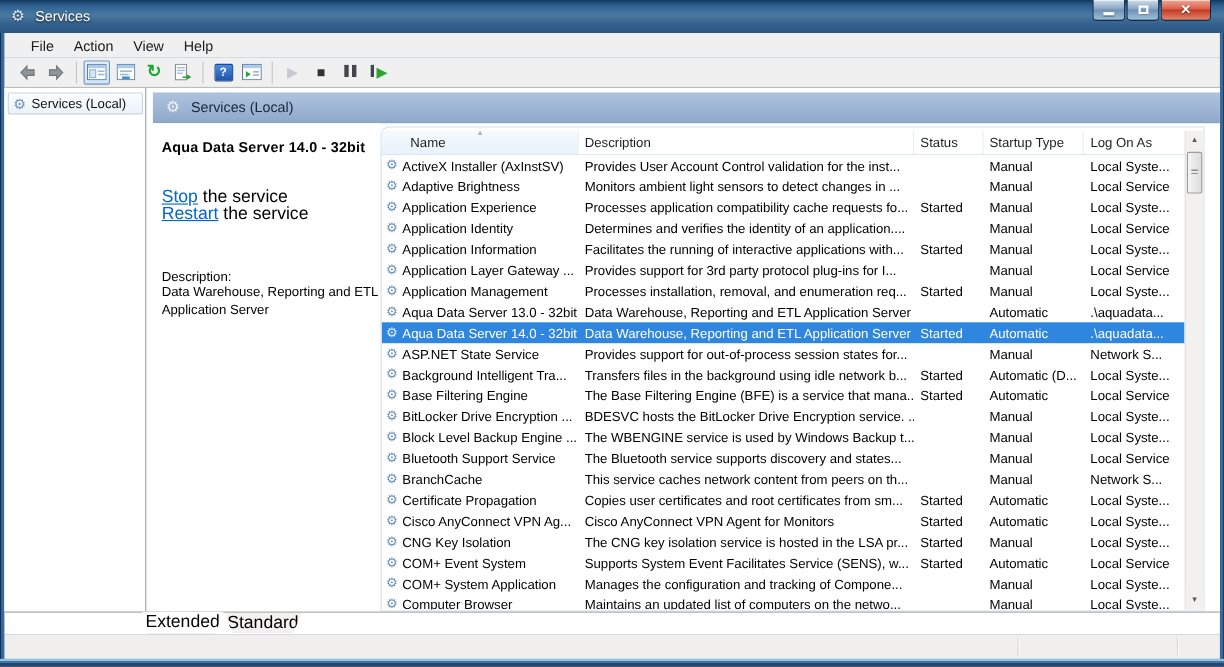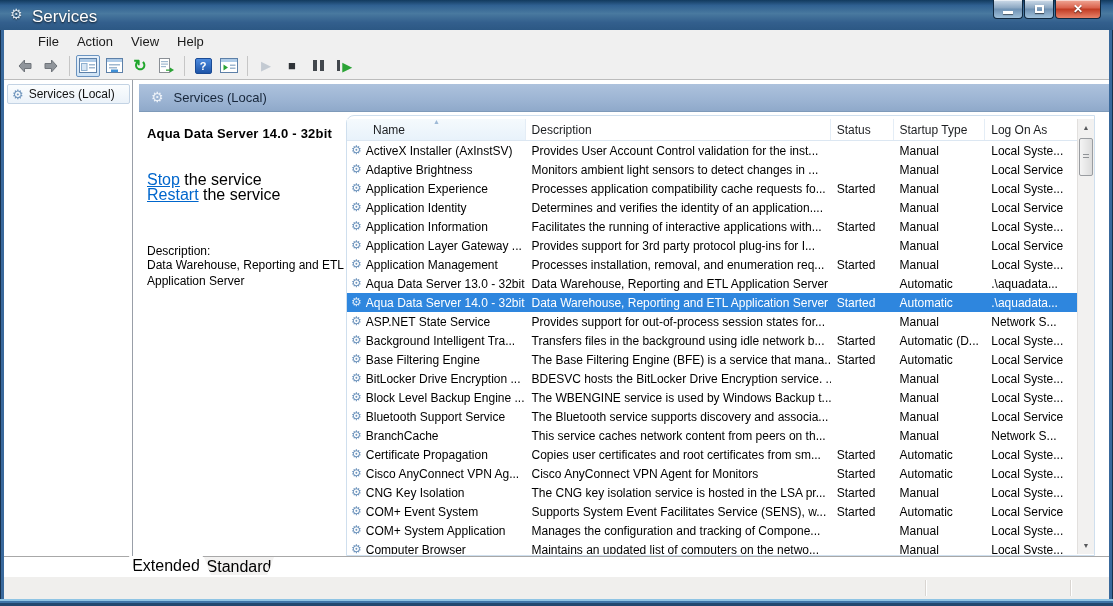--- a/index.html
+++ b/index.html
@@ -6,31 +6,31 @@
   html,body { background:#555; }
   .win {
     position:relative; width:1113px; height:606px; overflow:hidden;
     font-family:"Liberation Sans", sans-serif; background:#39699c;
     box-shadow:0 0 0 1px #17314d inset;
   }
   
   .titlebar { position:absolute; left:0; top:0; width:1113px; height:30px;
     background:linear-gradient(180deg,#123a5e 0%,#2f6091 18%,#49799f 45%,#335f8d 75%,#2c5884 100%); }
   .title-icon { position:absolute; left:10px; top:6px; font-size:14px; line-height:16px; color:#d9e4ee; text-shadow:0 1px 1px rgba(0,0,0,.5); }
-  .title-text { position:absolute; left:32px; top:7px; font-size:17px; color:#fff; text-shadow:0 1px 2px rgba(0,0,0,.75); }
+  .title-text { position:absolute; left:32px; top:7px; font-size:13px; color:#fff; text-shadow:0 1px 2px rgba(0,0,0,.75); }
   .winbtns { position:absolute; right:12px; top:0; display:flex; }
   .wbtn { height:19px; border:1px solid #10283f; border-top:none; display:flex; align-items:center; justify-content:center;
     border-radius:0 0 4px 4px; margin-left:1px; box-shadow:inset 0 1px 0 rgba(255,255,255,.55); cursor:pointer; }
   .wbtn.min, .wbtn.max { width:30px; background:linear-gradient(180deg,#cfdcea 0%,#8aa6c1 45%,#6e91b3 50%,#9fc0da 100%); }
   .wbtn.close { width:46px; background:linear-gradient(180deg,#f0a796 0%,#d9604a 45%,#c03a22 50%,#e8836a 100%); }
   .glyph-min { width:10px; height:3px; background:#fff; box-shadow:0 1px 1px rgba(0,0,0,.5); display:block; margin-top:6px; }
   .glyph-max { width:9px; height:8px; border:2px solid #fff; box-shadow:0 1px 1px rgba(0,0,0,.5); display:block; }
   .glyph-close { color:#fff; font-size:12px; font-weight:bold; text-shadow:0 1px 1px rgba(0,0,0,.6); line-height:17px; }
   
-  .menubar { position:absolute; left:4px; top:30px; width:1105px; height:22px; background:#f0f0f0; display:flex; align-items:center; padding-left:25px; }
+  .menubar { position:absolute; left:4px; top:30px; width:1105px; height:22px; background:#f0f0f0; display:flex; align-items:center; padding-left:15px; }
   .menu-item { font-size:13px; color:#1a1a1a; padding:3px 9px; cursor:default; }
   
   .toolbar { position:absolute; left:4px; top:52px; width:1105px; height:28px; background:#f0f0f0; border-bottom:1px solid #bcbcbc; display:flex; align-items:center; padding-left:8px; }
   .tbtn { width:24px; height:22px; display:flex; align-items:center; justify-content:center; margin:0 1px; border:1px solid transparent; border-radius:2px; cursor:pointer; }
   .tbtn.pressed { border-color:#6a93c0; background:linear-gradient(180deg,#e8f1fa,#cfe3f5); }
   .tsep { width:1px; height:20px; background:#c6c6c6; margin:0 5px; }
   .glyph-refresh { font-size:16px; font-weight:bold; color:#1fa62c; line-height:16px; }
   .helpbox { width:17px; height:16px; border-radius:2px; background:linear-gradient(180deg,#4c8ade,#1e55a8); border:1px solid #1a4a94;
     color:#fff; font-size:11px; font-weight:bold; display:flex; align-items:center; justify-content:center; }
   .glyph-play { font-size:13px; color:#c3cad2; line-height:14px; }
@@ -382,21 +382,21 @@
     <span class="cell cdesc">The WBENGINE service is used by Windows Backup t...</span>
     <span class="cell cstat"></span>
     <span class="cell cstart">Manual</span>
     <span class="cell clogon">Local Syste...</span>
   </div>
             <div class="lrow">
     <span class="cell cname">
                 <span class="gear">⚙</span>
                 <span class="nmtext">Bluetooth Support Service</span>
               </span>
-    <span class="cell cdesc">The Bluetooth service supports discovery and associa...</span>
+    <span class="cell cdesc">The Bluetooth service supports discovery and states...</span>
     <span class="cell cstat"></span>
     <span class="cell cstart">Manual</span>
     <span class="cell clogon">Local Service</span>
   </div>
             <div class="lrow">
     <span class="cell cname">
                 <span class="gear">⚙</span>
                 <span class="nmtext">BranchCache</span>
               </span>
     <span class="cell cdesc">This service caches network content from peers on th...</span>

